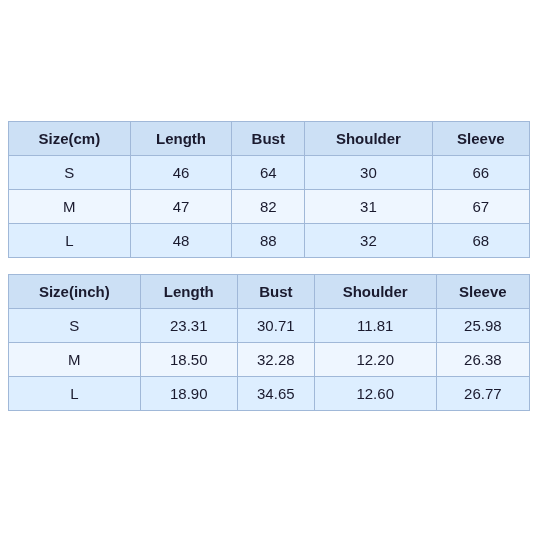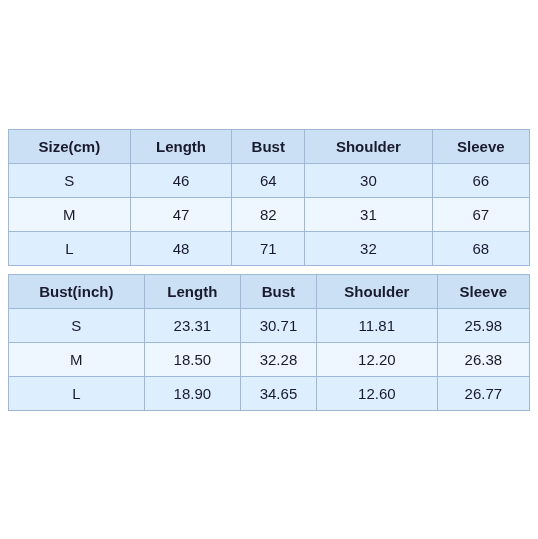--- a/index.html
+++ b/index.html
@@ -14,20 +14,21 @@
       align-items: center;
       justify-content: center;
       padding: 8px;
     }
     .table-wrapper {
       width: 100%;
     }
     table {
       width: 100%;
       border-collapse: collapse;
+      margin-bottom: 8px;
     }
     th, td {
       border: 1px solid #a0b8d8;
       text-align: center;
       padding: 8px 4px;
       color: #1a1a2e;
     }
     thead tr {
       background-color: #cce0f5;
     }
@@ -67,33 +68,33 @@
         <tr>
           <td>M</td>
           <td>47</td>
           <td>82</td>
           <td>31</td>
           <td>67</td>
         </tr>
         <tr>
           <td>L</td>
           <td>48</td>
-          <td>71</td>
+          <td>88</td>
           <td>32</td>
           <td>68</td>
         </tr>
       </tbody>
   </table>
 
   <div class="spacer"></div>
 
   <table>
     <thead>
       <tr>
-        <th>Bust(inch)</th>
+        <th>Size(inch)</th>
         <th>Length</th>
         <th>Bust</th>
         <th>Shoulder</th>
         <th>Sleeve</th>
       </tr>
     </thead>
     <tbody id="inch-tbody">
     <tr>
           <td>S</td>
           <td>23.31</td>

